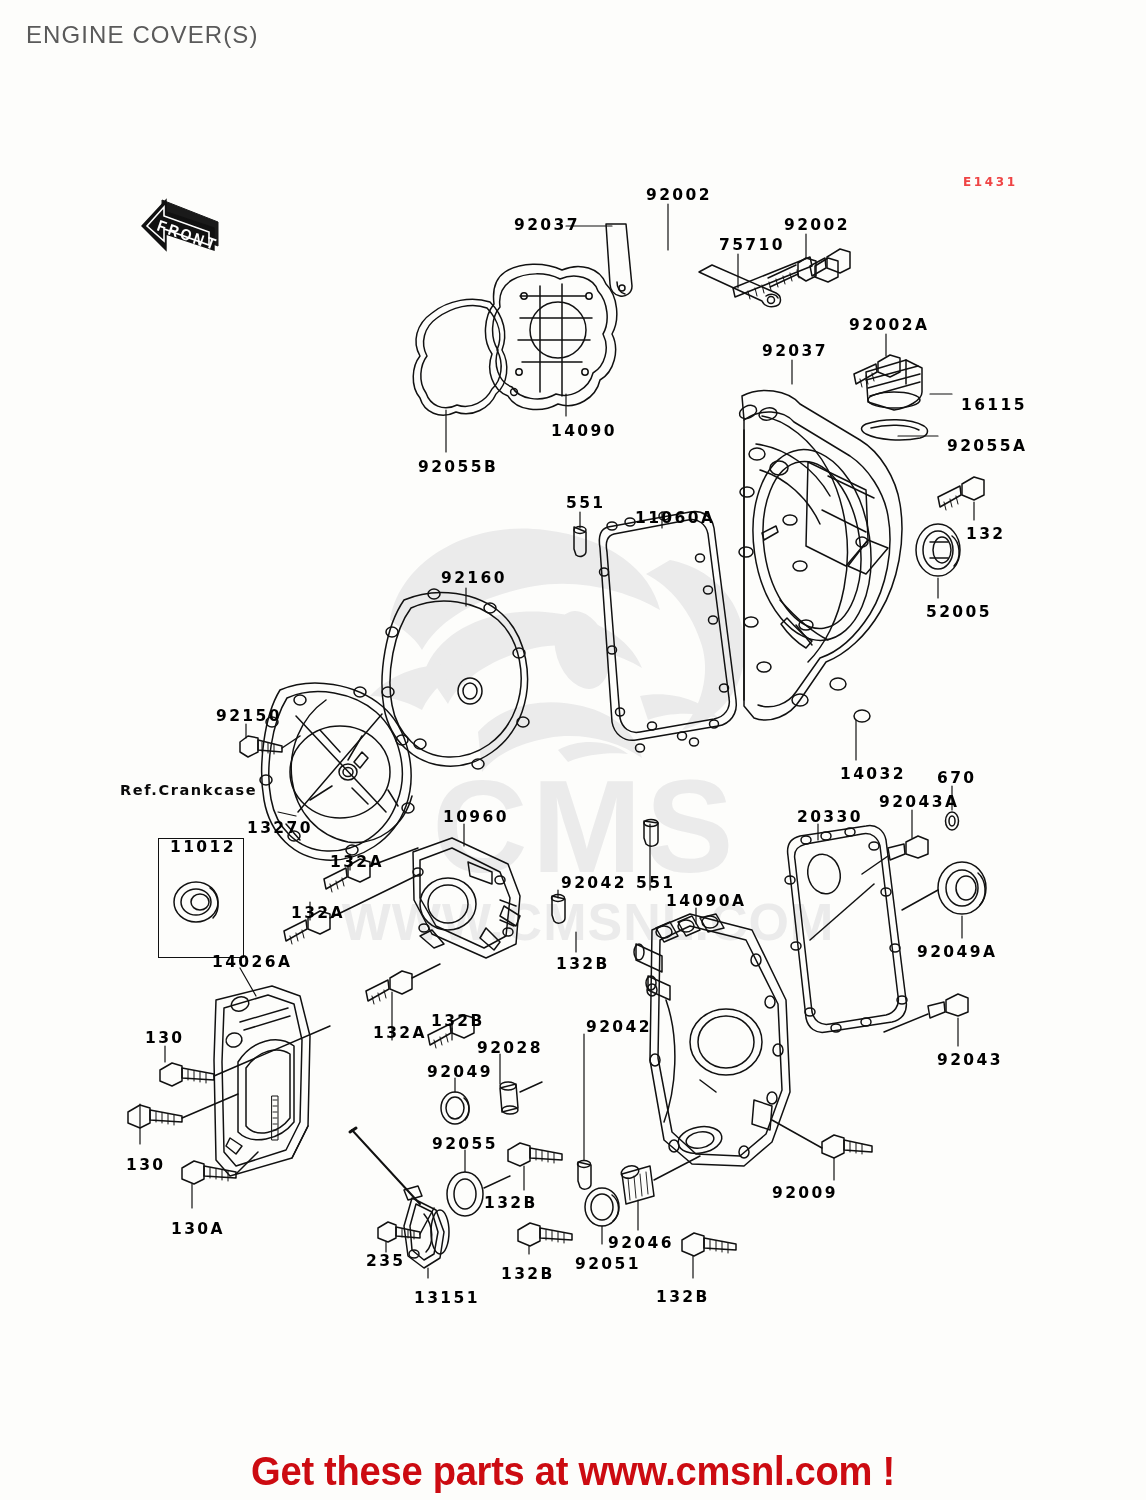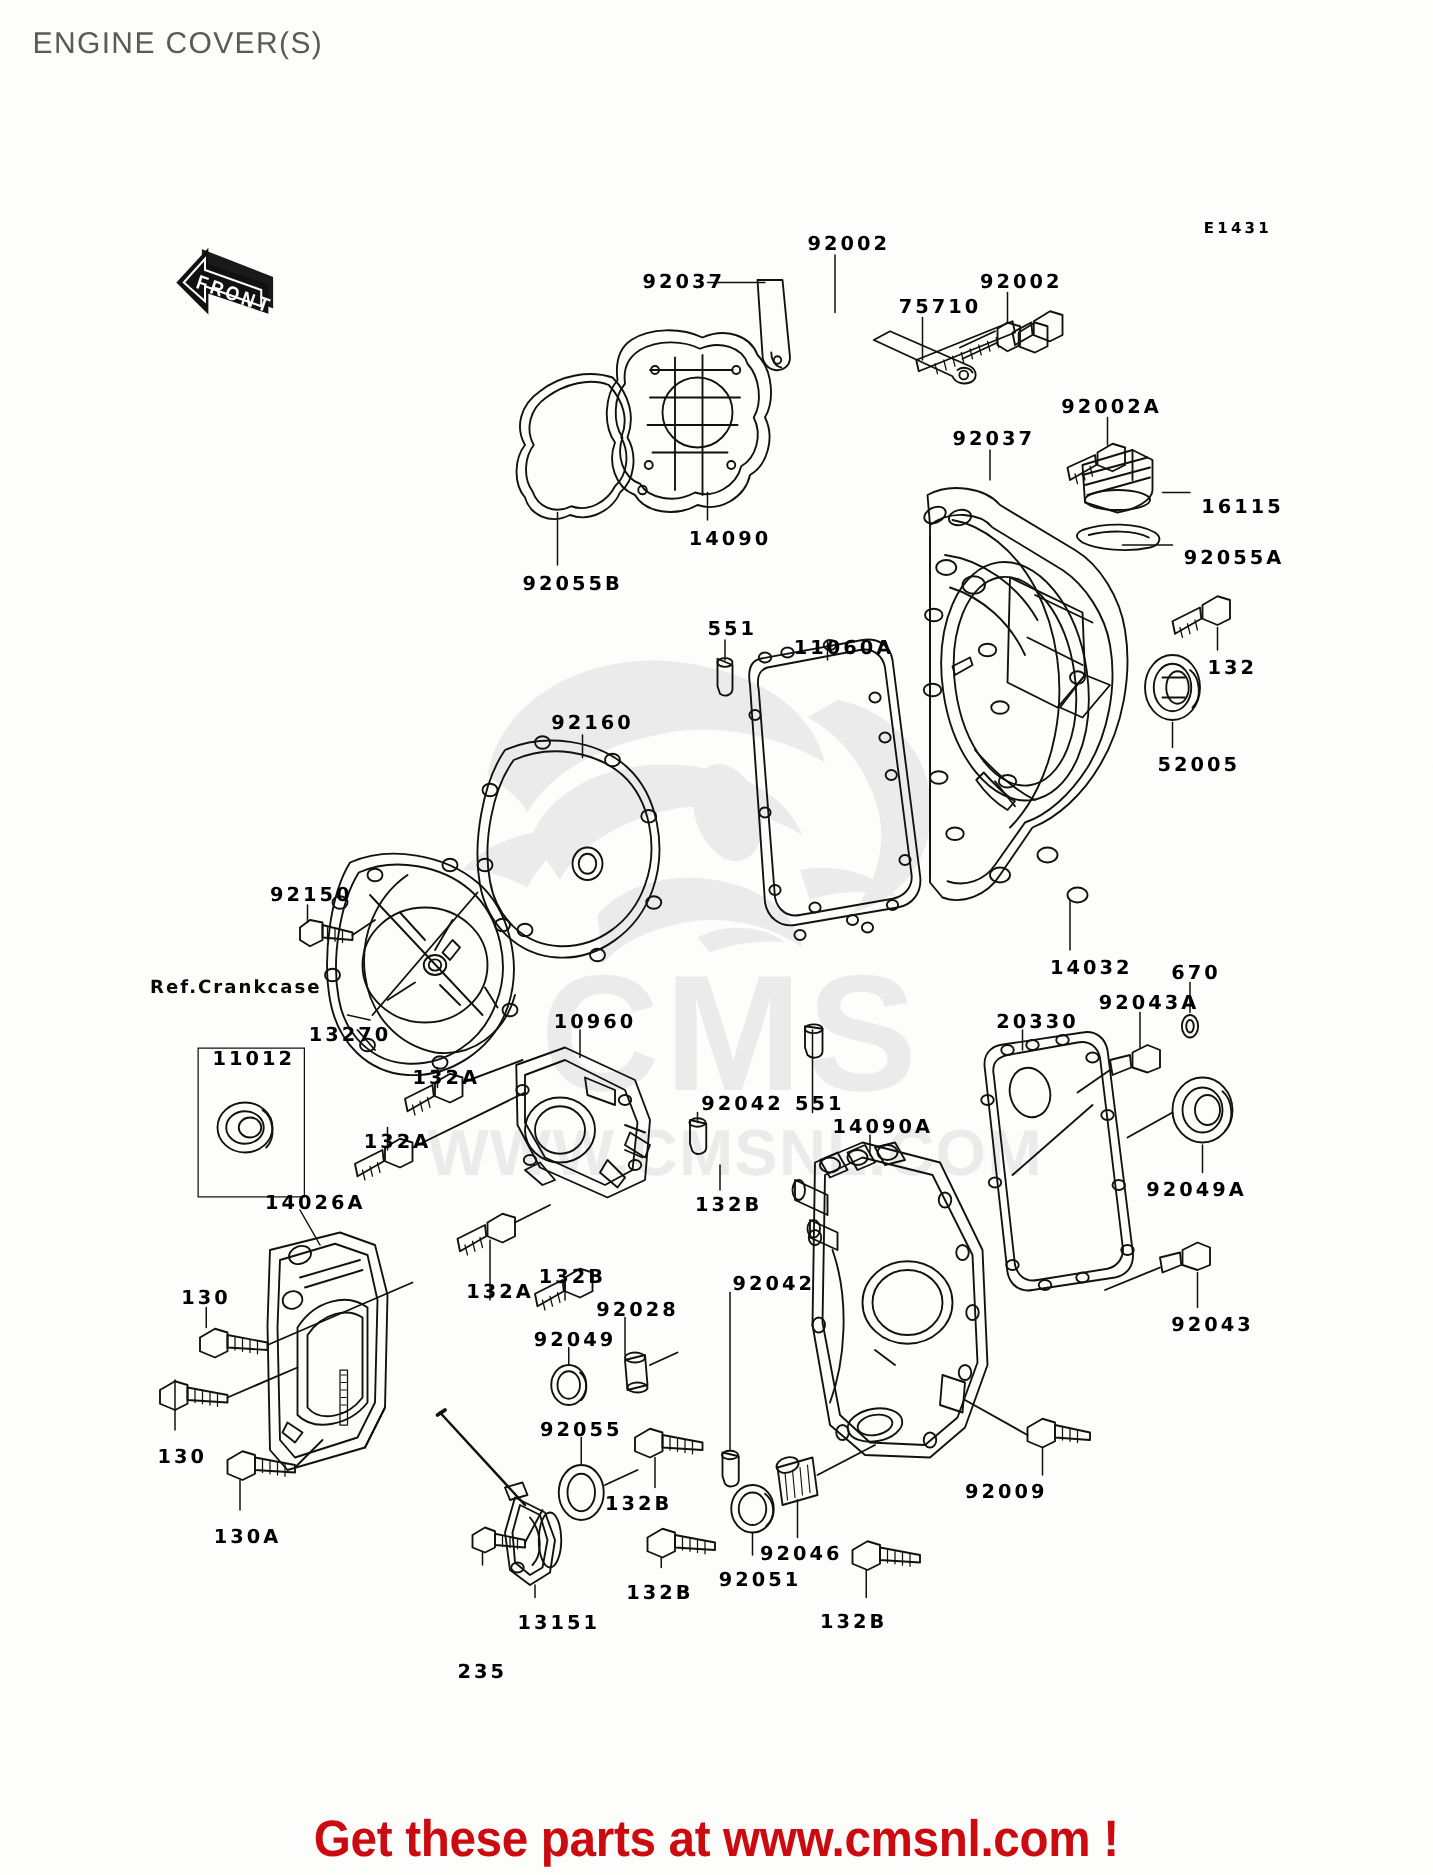--- a/index.html
+++ b/index.html
@@ -30,21 +30,21 @@
     white-space: nowrap;
   }
   #diagram-code {
     position: absolute;
     left: 963px;
     top: 175px;
     font-family: "DejaVu Sans", sans-serif;
     font-size: 12px;
     font-weight: bold;
     letter-spacing: 2.6px;
-    color: #000000;
+    color: #ef4444;
     white-space: nowrap;
   }
   #footer-tagline {
     position: absolute;
     left: 0;
     top: 1448px;
     width: 1146px;
     text-align: center;
     font-family: "Liberation Sans", sans-serif;
     font-size: 41px;
@@ -755,21 +755,21 @@
   <div class="plabel" style="left:477px;  top:1041px;">92028</div>
   <div class="plabel" style="left:145px;  top:1031px;">130</div>
   <div class="plabel" style="left:937px;  top:1053px;">92043</div>
   <div class="plabel" style="left:427px;  top:1065px;">92049</div>
   <div class="plabel" style="left:126px;  top:1158px;">130</div>
   <div class="plabel" style="left:432px;  top:1137px;">92055</div>
   <div class="plabel" style="left:484px;  top:1196px;">132B</div>
   <div class="plabel" style="left:772px;  top:1186px;">92009</div>
   <div class="plabel" style="left:171px;  top:1222px;">130A</div>
   <div class="plabel" style="left:608px;  top:1236px;">92046</div>
-  <div class="plabel" style="left:366px;  top:1330px;text-align:center;">235</div>
+  <div class="plabel" style="left:366px;  top:1254px;text-align:center;">235</div>
   <div class="plabel" style="left:501px;  top:1267px;">132B</div>
   <div class="plabel" style="left:575px;  top:1257px;">92051</div>
   <div class="plabel" style="left:414px;  top:1291px;">13151</div>
   <div class="plabel" style="left:656px;  top:1290px;">132B</div>
 
   <div id="footer-tagline">Get these parts at www.cmsnl.com !</div>
 
 </div>
 
 </body></html>

